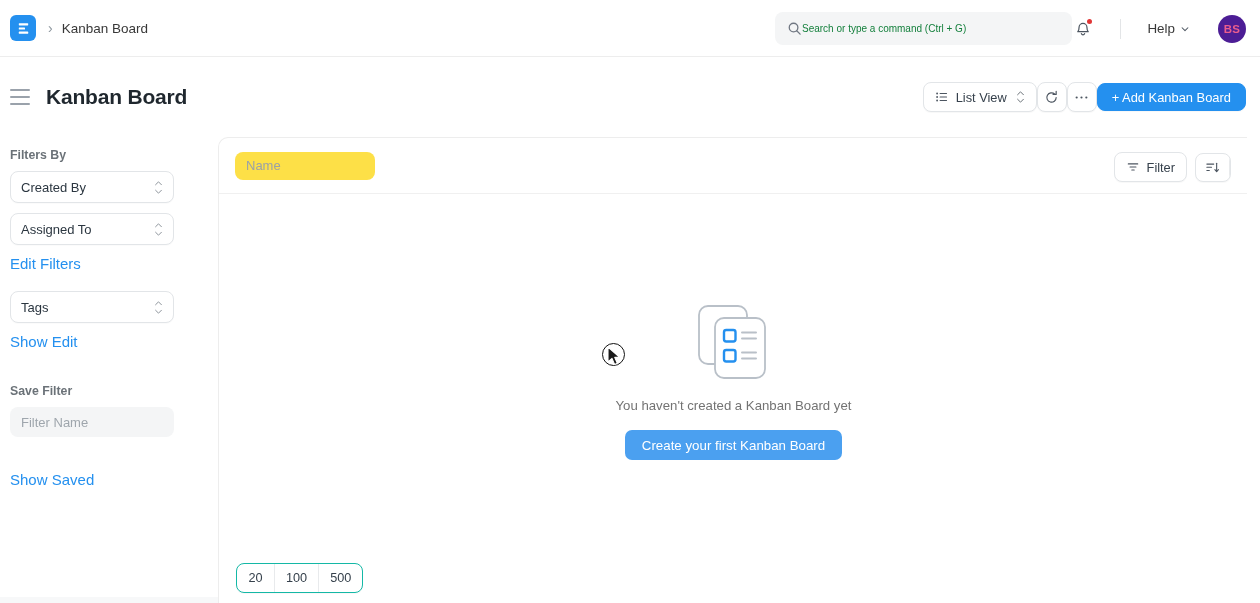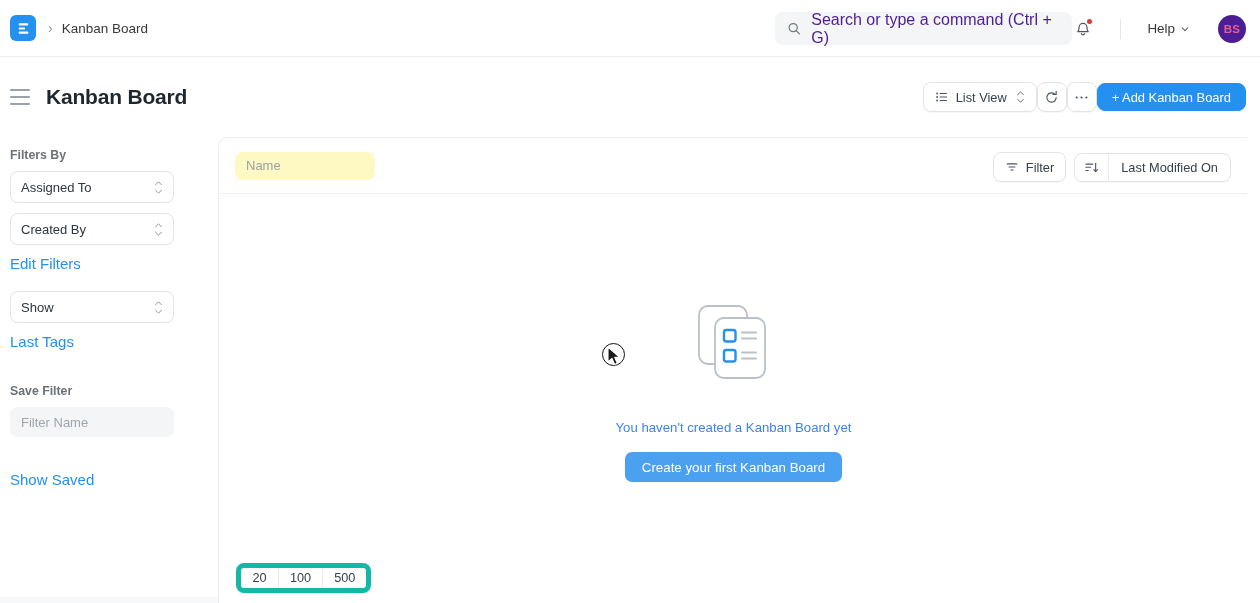--- a/index.html
+++ b/index.html
@@ -35,21 +35,21 @@
   }
   .crumb-text { font-size: 13.5px; color: #383838; }
 
   .nav-center {
     position: absolute; left: 775px; top: 12px;
     width: 297px; height: 33px;
     background: #f4f5f6; border-radius: 8px;
     display: flex; align-items: center; padding: 0 12px;
   }
   .nav-center .ph {
-    font-size: 16px; color: #4c1d95; margin-left: 10px;
+    font-size: 10px; color: #15803d; margin-left: 0;
   }
 
   .nav-right {
     position: absolute; right: 14px; top: 0; height: 57px;
     display: flex; align-items: center; gap: 8px;
   }
   .bell-wrap { position: relative; width: 34px; height: 34px;
     display:flex; align-items:center; justify-content:center; }
   .bell-dot {
     position: absolute; top: 7px; right: 8px;
@@ -150,21 +150,21 @@
     border-right: none; border-bottom: none;
     border-top-left-radius: 10px;
   }
   .content-head {
     height: 56px; border-bottom: 1px solid #f0f0f0;
     display: flex; align-items: center; padding: 0 16px;
     position: relative;
   }
   .name-input {
     width: 140px; height: 28px; border-radius: 8px;
-    background: #fef9c3; border: none;
+    background: #fde047; border: none;
     font-size: 13px; color: #6b7176; padding: 0 11px;
     font-family: "Liberation Sans", sans-serif; outline: none;
   }
   .name-input::placeholder { color:#9aa1a8; }
   .head-tools {
     position: absolute; right: 16px; top: 14px;
     display: flex; align-items: center; gap: 8px;
   }
   .sort-group {
     height: 29px; border: 1px solid #e2e5e8; border-radius: 8px;
@@ -180,36 +180,36 @@
     font-size: 12.8px; color:#36414c; cursor:pointer;
   }
 
   
   .empty {
     position: absolute; top: 56px; left: 0; width: 1029px; height: 410px;
     display: flex; flex-direction: column; align-items: center;
   }
   .empty-illo { margin-top: 108px; }
   .empty-text {
-    margin-top: 32px; font-size: 13.2px; color: #3b82f6;
+    margin-top: 10px; font-size: 13.2px; color: #737373;
   }
   .empty-btn {
     margin-top: 17px;
     background: #4ba0f0; color: #fff;
     border: none; border-radius: 7px;
     font-size: 13.3px; padding: 0 17px; height: 30px;
     display:flex; align-items:center; cursor:pointer;
     font-family: "Liberation Sans", sans-serif;
   }
 
   
   .pager {
     position: absolute; left: 236px; top: 563px;
     height: 30px; display: flex;
-    border: 5px solid #14b8a6; border-radius: 8px;
+    border: 1px solid #14b8a6; border-radius: 8px;
     background: #fff; overflow: hidden;
     box-shadow: 0 1px 1px rgba(0,0,0,.03);
   }
   .pager div {
     min-width: 38px; padding: 0 11px;
     display:flex; align-items:center; justify-content:center;
     font-size: 12.7px; color: #36414c; cursor: pointer;
     border-right: 1px solid #e8eaec;
   }
   .pager div:last-child { border-right: none; }
@@ -313,60 +313,60 @@
     </div>
 
     <div class="btn btn-primary">+ Add Kanban Board</div>
   </div>
 </div>
 
 <div class="sidebar">
   <div class="side-label">Filters By</div>
 
   <div class="select">
+    <span>Created By</span>
+    <span class="cud">
+      <svg width="9" height="5" viewBox="0 0 10 6">
+        <polyline points="1.5,4.5 5,1 8.5,4.5" fill="none" stroke="#8d949b" stroke-width="1.2" stroke-linecap="round" stroke-linejoin="round"></polyline>
+      </svg>
+      <svg width="9" height="5" viewBox="0 0 10 6">
+        <polyline points="1.5,1.5 5,5 8.5,1.5" fill="none" stroke="#8d949b" stroke-width="1.2" stroke-linecap="round" stroke-linejoin="round"></polyline>
+      </svg>
+    </span>
+  </div>
+
+  <div class="select">
     <span>Assigned To</span>
     <span class="cud">
       <svg width="9" height="5" viewBox="0 0 10 6">
         <polyline points="1.5,4.5 5,1 8.5,4.5" fill="none" stroke="#8d949b" stroke-width="1.2" stroke-linecap="round" stroke-linejoin="round"></polyline>
       </svg>
       <svg width="9" height="5" viewBox="0 0 10 6">
         <polyline points="1.5,1.5 5,5 8.5,1.5" fill="none" stroke="#8d949b" stroke-width="1.2" stroke-linecap="round" stroke-linejoin="round"></polyline>
       </svg>
     </span>
   </div>
 
-  <div class="select">
-    <span>Created By</span>
+  <div class="link">Edit Filters</div>
+
+  <div class="gap-sm"></div>
+
+  <div class="select" style="margin-top:10px">
+    <span>Tags</span>
     <span class="cud">
       <svg width="9" height="5" viewBox="0 0 10 6">
         <polyline points="1.5,4.5 5,1 8.5,4.5" fill="none" stroke="#8d949b" stroke-width="1.2" stroke-linecap="round" stroke-linejoin="round"></polyline>
       </svg>
       <svg width="9" height="5" viewBox="0 0 10 6">
         <polyline points="1.5,1.5 5,5 8.5,1.5" fill="none" stroke="#8d949b" stroke-width="1.2" stroke-linecap="round" stroke-linejoin="round"></polyline>
       </svg>
     </span>
   </div>
 
-  <div class="link">Edit Filters</div>
-
-  <div class="gap-sm"></div>
-
-  <div class="select" style="margin-top:10px">
-    <span>Show</span>
-    <span class="cud">
-      <svg width="9" height="5" viewBox="0 0 10 6">
-        <polyline points="1.5,4.5 5,1 8.5,4.5" fill="none" stroke="#8d949b" stroke-width="1.2" stroke-linecap="round" stroke-linejoin="round"></polyline>
-      </svg>
-      <svg width="9" height="5" viewBox="0 0 10 6">
-        <polyline points="1.5,1.5 5,5 8.5,1.5" fill="none" stroke="#8d949b" stroke-width="1.2" stroke-linecap="round" stroke-linejoin="round"></polyline>
-      </svg>
-    </span>
-  </div>
-
-  <div class="link">Last Tags</div>
+  <div class="link">Show Edit</div>
 
   <div class="side-label" style="margin-top:33px">Save Filter</div>
 
   <input class="filter-name-input" placeholder="Filter Name" style="">
 
   <div class="link" style="margin-top:34px">Show Saved</div>
 
   <div class="bottom-strip"></div>
 </div>
 
@@ -387,21 +387,20 @@
       <div class="sort-group">
         <div class="sort-icon-cell">
           <svg width="15" height="15" viewBox="0 0 17 17">
             <rect x="1.5" y="4" width="9" height="1.25" rx=".6" fill="#4c5560"></rect>
             <rect x="1.5" y="7.6" width="6.5" height="1.25" rx=".6" fill="#4c5560"></rect>
             <rect x="1.5" y="11.2" width="4" height="1.25" rx=".6" fill="#4c5560"></rect>
             <line x1="13.2" y1="3.6" x2="13.2" y2="12.8" stroke="#4c5560" stroke-width="1.25" stroke-linecap="round"></line>
             <polyline points="11.2,10.9 13.2,13.1 15.2,10.9" fill="none" stroke="#4c5560" stroke-width="1.25" stroke-linecap="round" stroke-linejoin="round"></polyline>
           </svg>
         </div>
-        <div class="sort-label">Last Modified On</div>
       </div>
     </div>
   </div>
 
   <div class="empty">
     <div class="empty-illo">
       <svg width="82" height="82" viewBox="0 0 82 82">
         <rect x="6" y="4" width="48" height="58" rx="9" fill="#fff" stroke="#b9c0c8" stroke-width="1.8"></rect>
         <rect x="22" y="16" width="50" height="60" rx="9" fill="#fff" stroke="#b9c0c8" stroke-width="1.8"></rect>
         <rect x="31" y="28" width="11.5" height="11.5" rx="2.2" fill="#fff" stroke="#2490ef" stroke-width="2.4"></rect>

